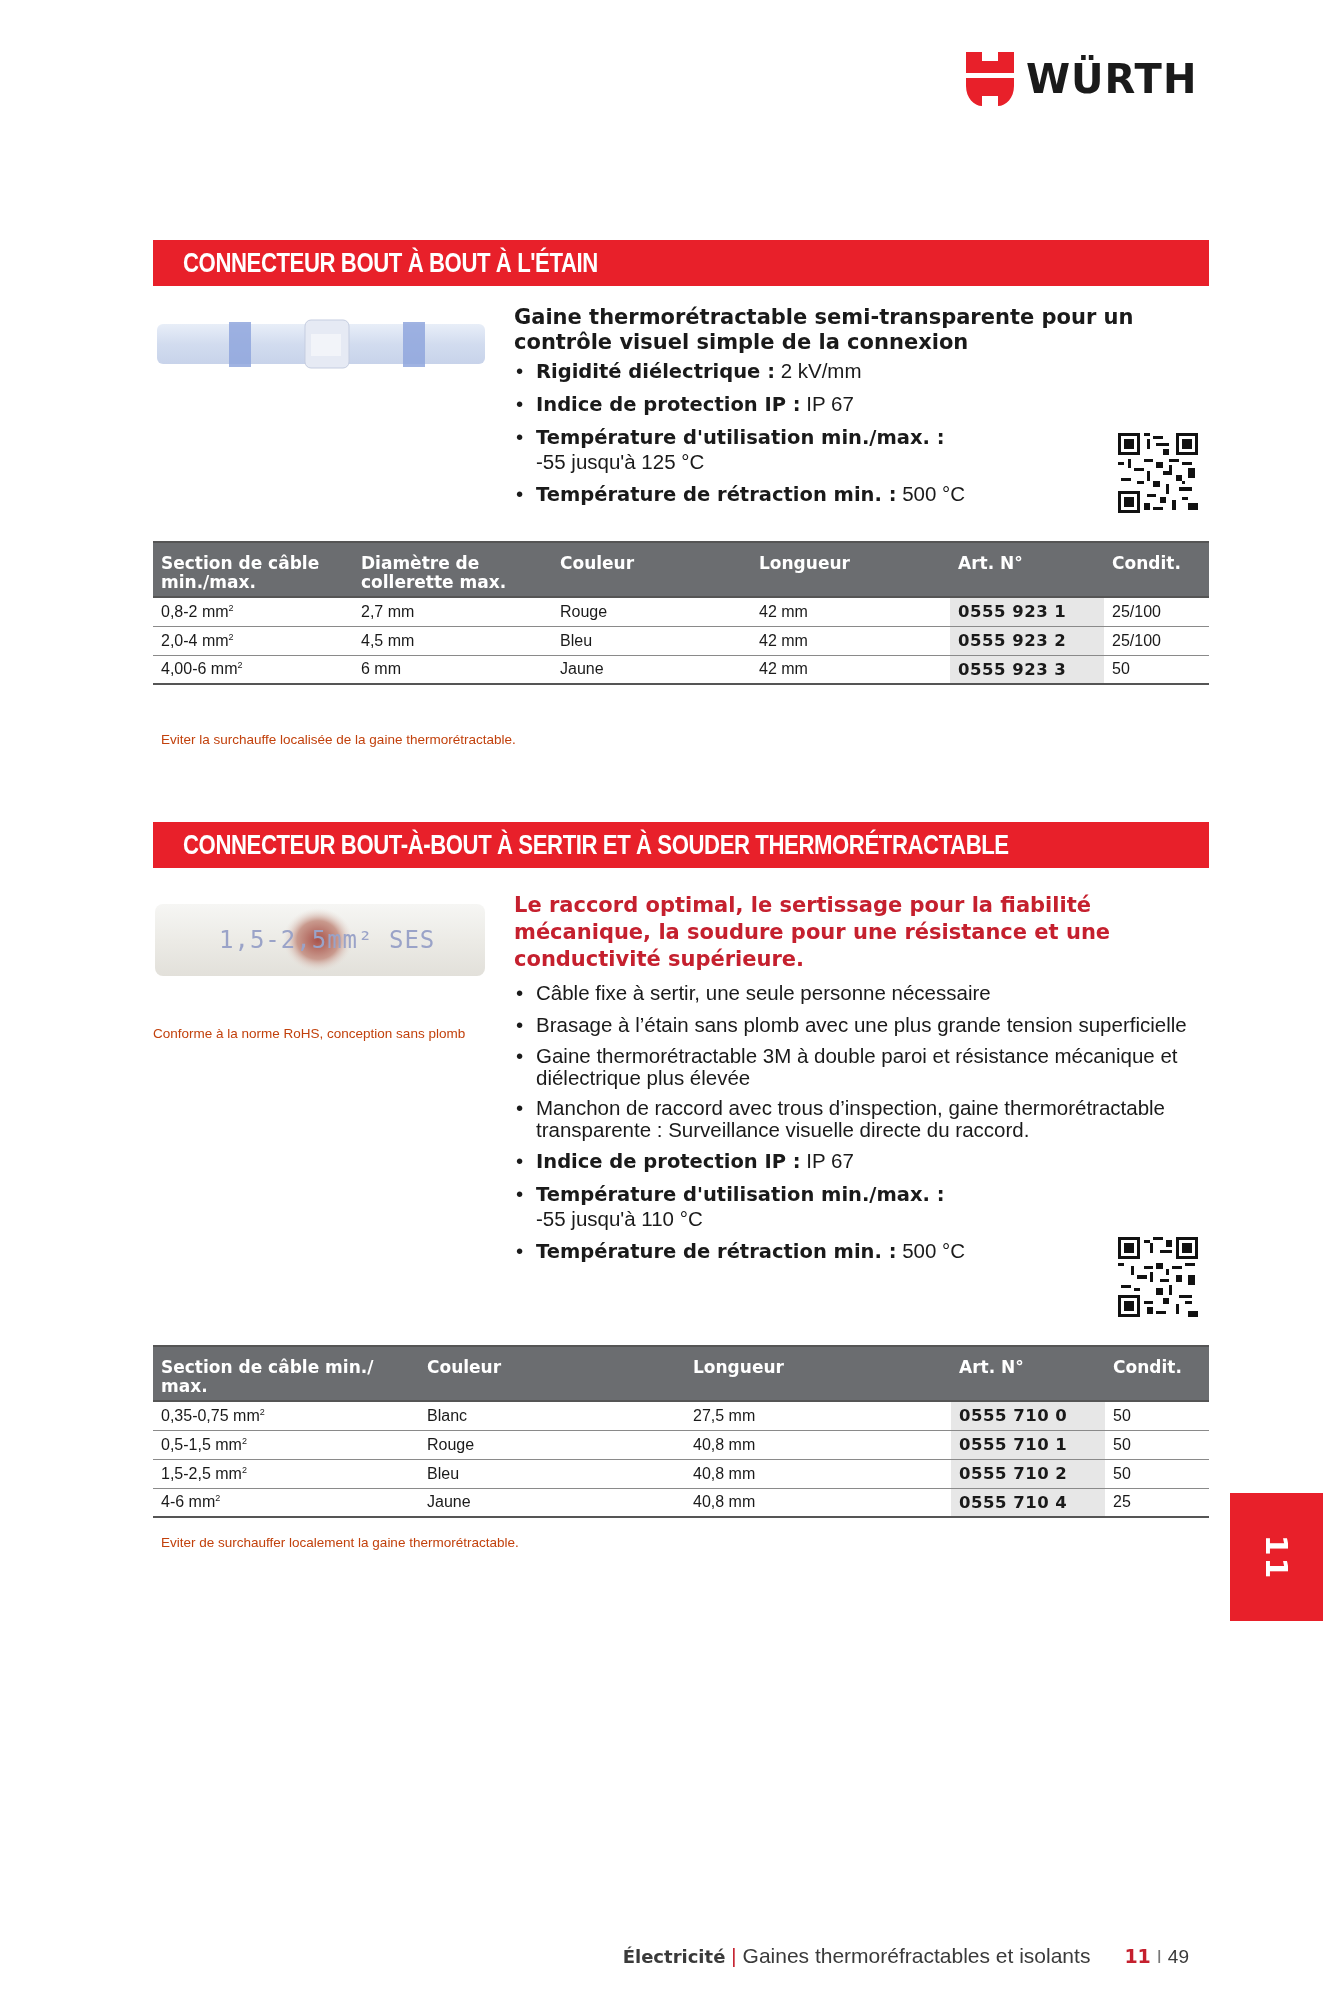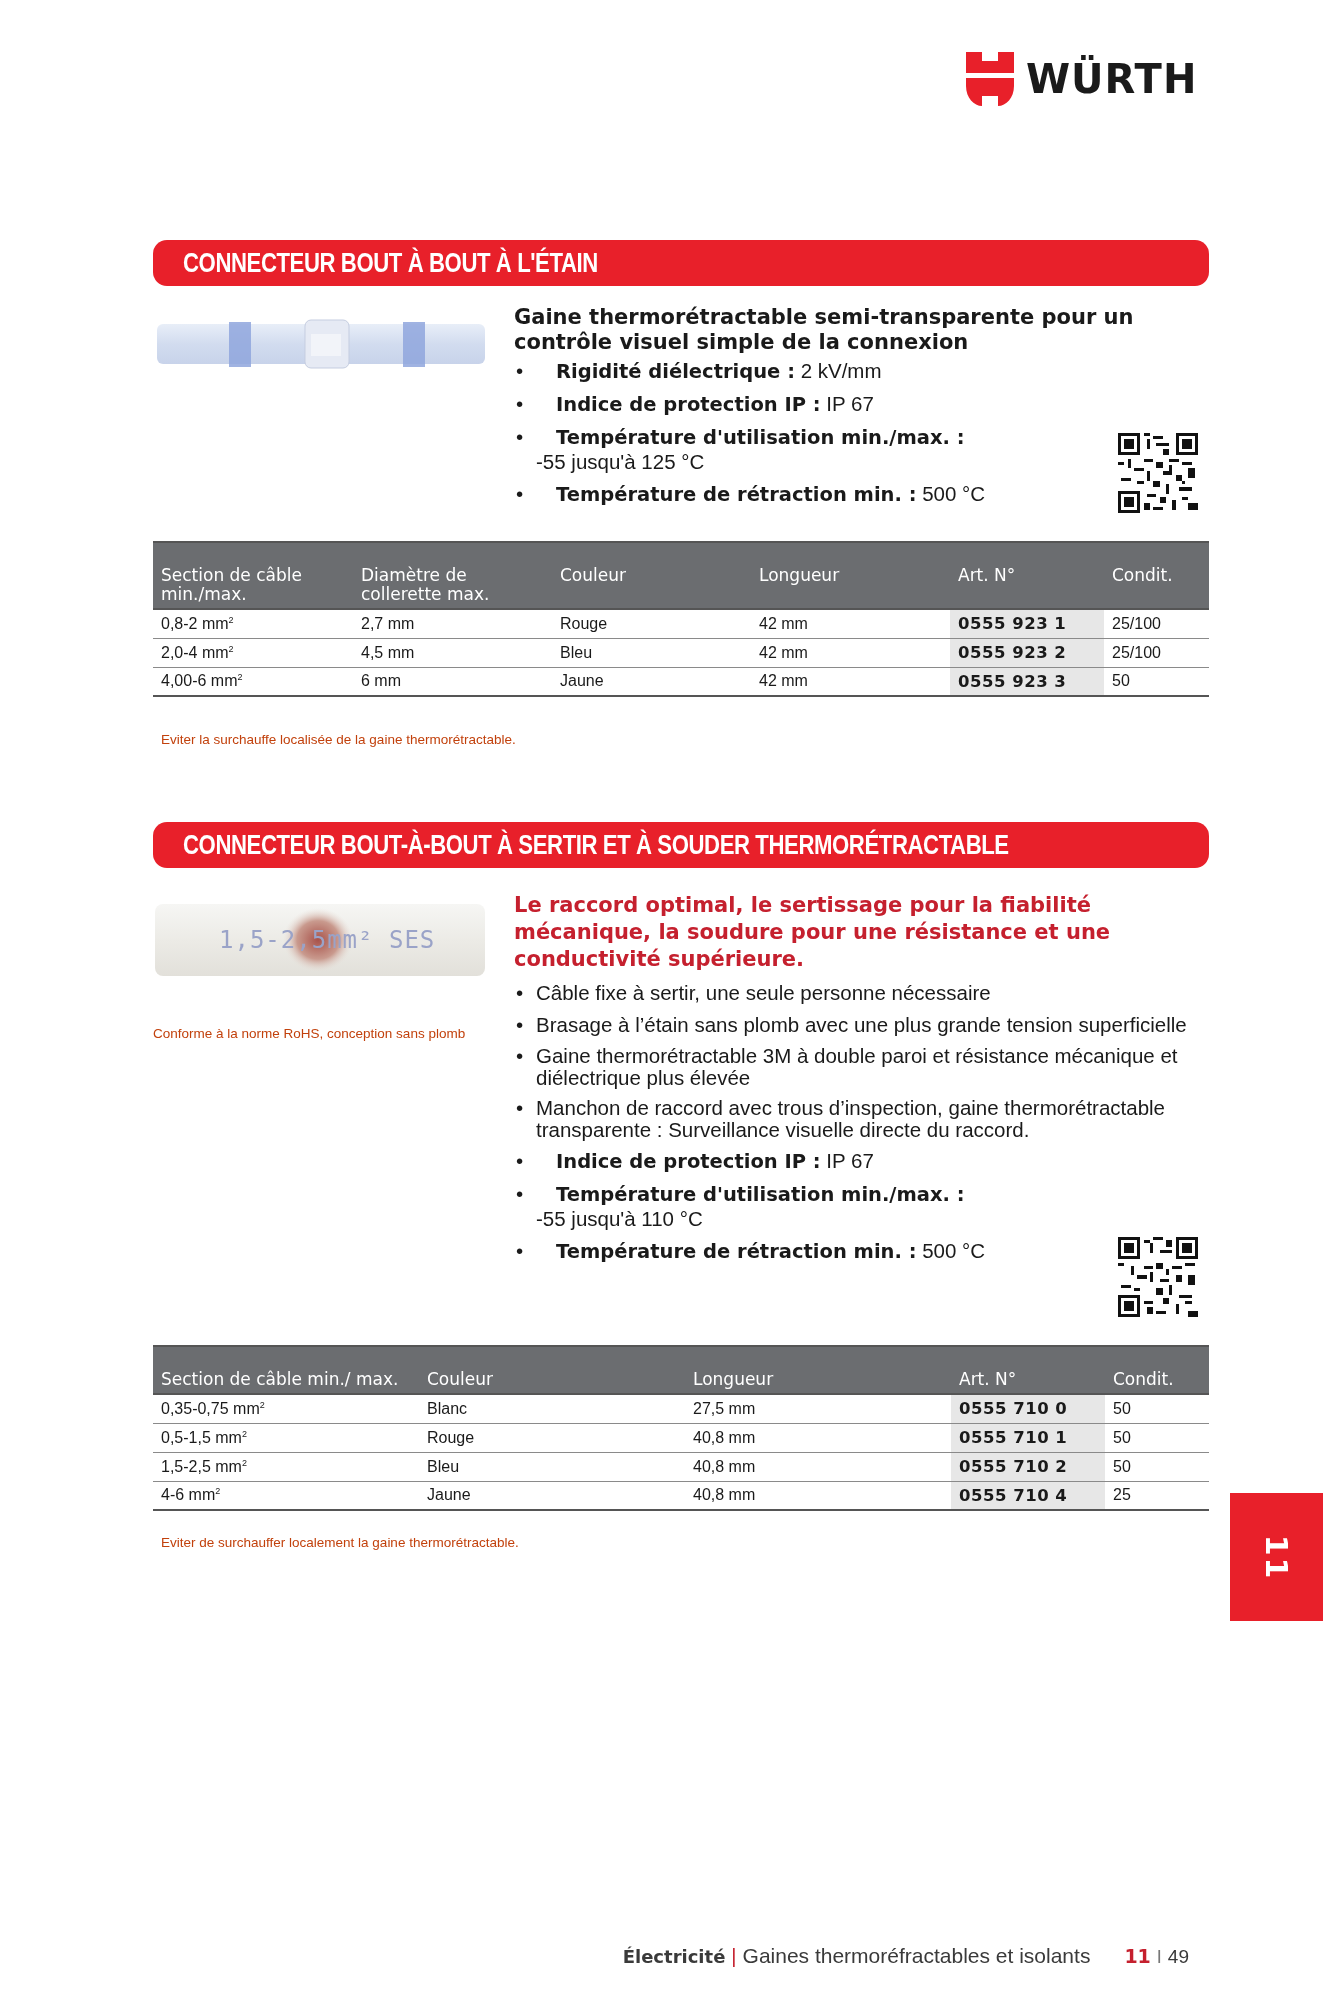--- a/index.html
+++ b/index.html
@@ -7,43 +7,43 @@
   body { position: relative; font-family: "DejaVu Sans", sans-serif; color: #1a1a1a; overflow: hidden; }
 
   
   .logo { position: absolute; left: 966px; top: 52px; display: flex; align-items: center; gap: 12px; }
   .logo-mark { width: 48px; height: 54px; position: relative; }
   .logo-word { font-family: "DejaVu Sans", sans-serif; font-weight: bold; font-size: 40px; letter-spacing: 1px; color: #1a1a1a; }
 
   
   .banner { position: absolute; left: 153px; width: 1056px; height: 46px; background: #e8202a; color: #fff;
             font-family: "Liberation Sans", sans-serif; font-weight: bold; font-size: 27px; line-height: 46px;
-            padding-left: 30px; transform-origin: left; letter-spacing: -0.5px; border-radius: 14px; }
+            padding-left: 30px; transform-origin: left; letter-spacing: -0.5px; }
   .banner span { display: inline-block; transform: scaleX(0.82); transform-origin: left; white-space: nowrap; }
 
   
   .product-img { position: absolute; }
 
   
   .desc { position: absolute; left: 514px; width: 700px; }
   .lead { font-family: "DejaVu Sans", sans-serif; font-weight: bold; font-size: 21px; line-height: 25px; }
   .lead.red { color: #c5202e; }
   ul.feats { list-style: none; margin-top: 2px; }
   ul.feats li { position: relative; padding-left: 22px; font-size: 20.5px; line-height: 24px; margin-bottom: 8px; font-family: "Liberation Sans", sans-serif; }
   ul.feats li::before { content: "•"; position: absolute; left: 2px; top: 0; }
-  ul.feats li b { font-family: "DejaVu Sans", sans-serif; font-weight: bold; font-size: 19.5px; margin-left: 20px; }
+  ul.feats li b { font-family: "DejaVu Sans", sans-serif; font-weight: bold; font-size: 19.5px; }
   ul.feats li .sub { display: block; }
 
   
   .qr { position: absolute; width: 80px; height: 80px; }
 
   
   table.spec { position: absolute; left: 153px; width: 1056px; border-collapse: collapse; font-size: 15px; }
   table.spec th { background: #6b6d70; color: #fff; text-align: left; vertical-align: top; font-family: "DejaVu Sans", sans-serif;
-                  font-weight: normal; font-size: 17px; line-height: 19px; padding: 23px 8px 4px 8px; height: 33px; border-top: 2px solid #555; border-bottom: 2px solid #555; }
+                  font-weight: bold; font-size: 17px; line-height: 19px; padding: 11px 8px 4px 8px; height: 33px; border-top: 2px solid #555; border-bottom: 2px solid #555; }
   table.spec td { padding: 0 8px; height: 29px; border-bottom: 1.5px solid #8a8a8a; font-family: "Liberation Sans", sans-serif; font-size: 16px; vertical-align: middle; }
   table.spec td.art { background: #e7e7e7; font-family: "DejaVu Sans", sans-serif; font-weight: bold; font-size: 16.5px; letter-spacing: 0.5px; }
   table.spec tr:last-child td { border-bottom: 2px solid #555; }
   sup { font-size: 9px; vertical-align: super; line-height: 0; }
 
   .note { position: absolute; left: 161px; font-family: "Liberation Sans", sans-serif; font-size: 13.5px; color: #c2410c; }
 
   
   .chapter-tab { position: absolute; left: 1230px; top: 1493px; width: 93px; height: 128px; background: #e8202a;
                  display: flex; align-items: center; justify-content: center; }

